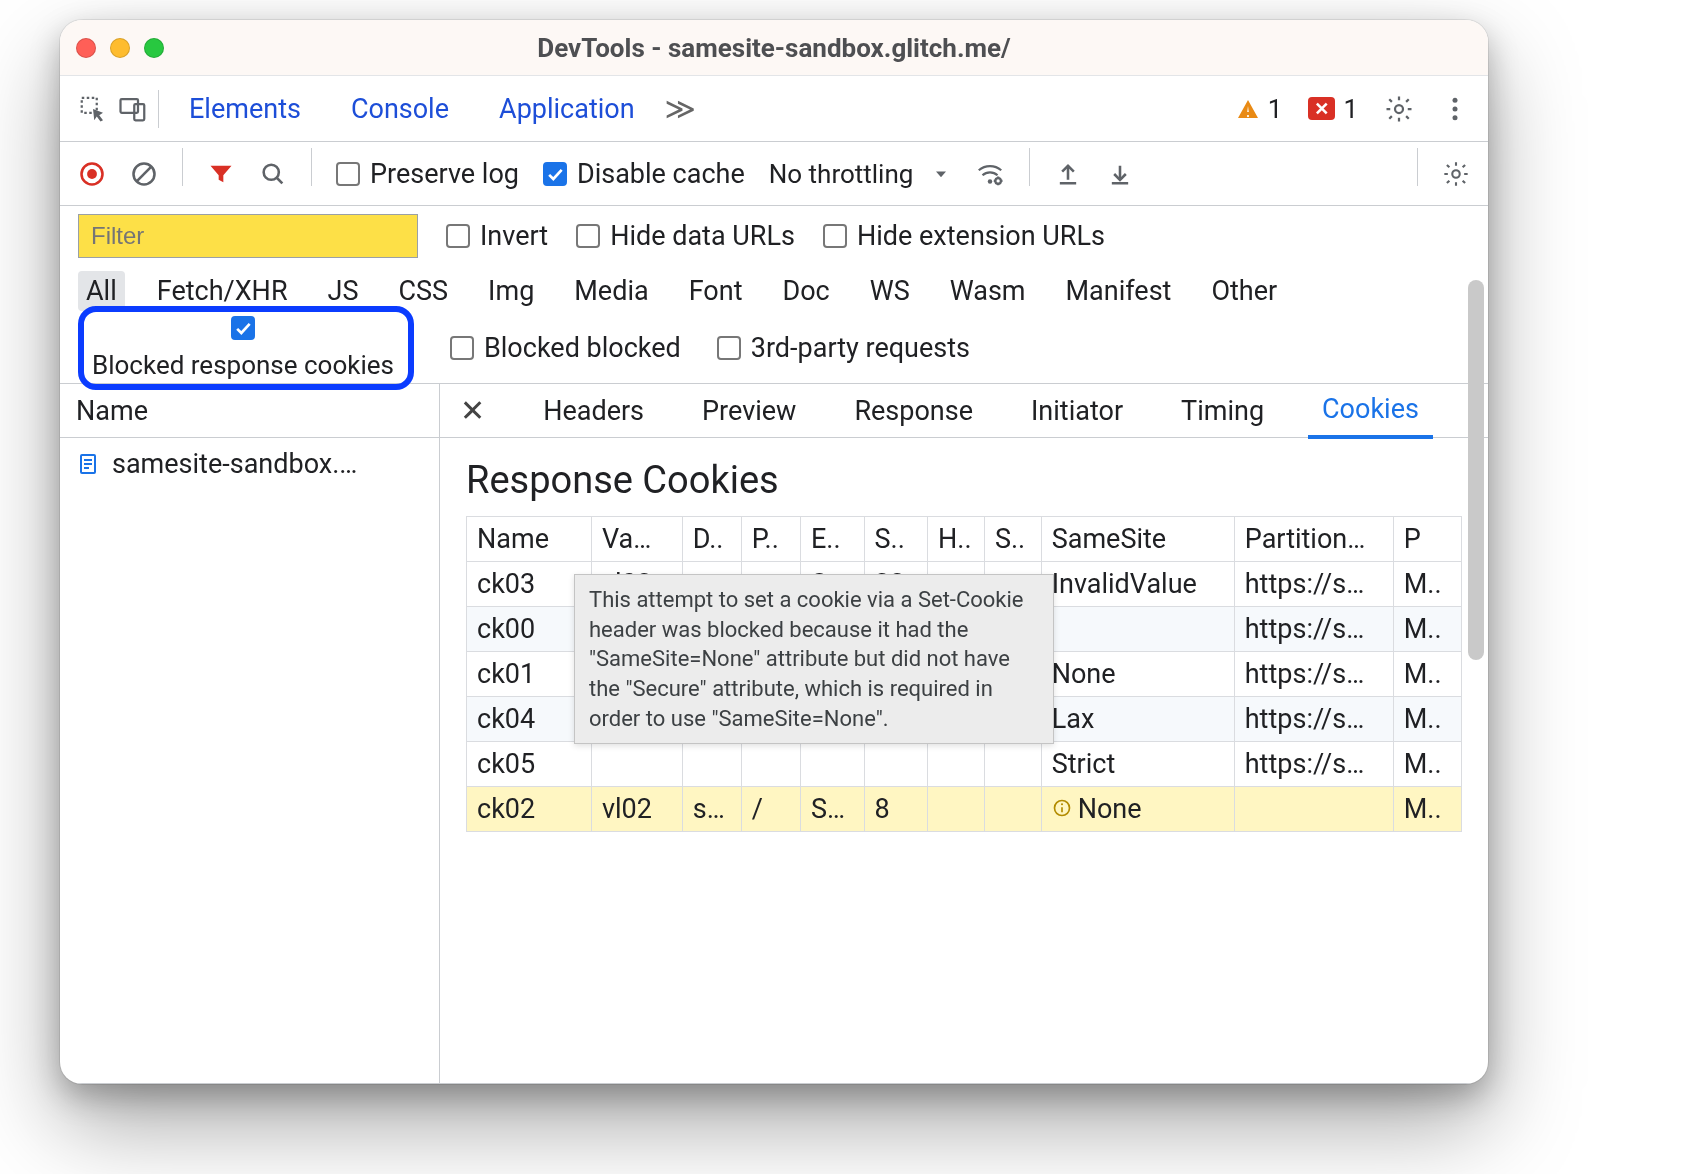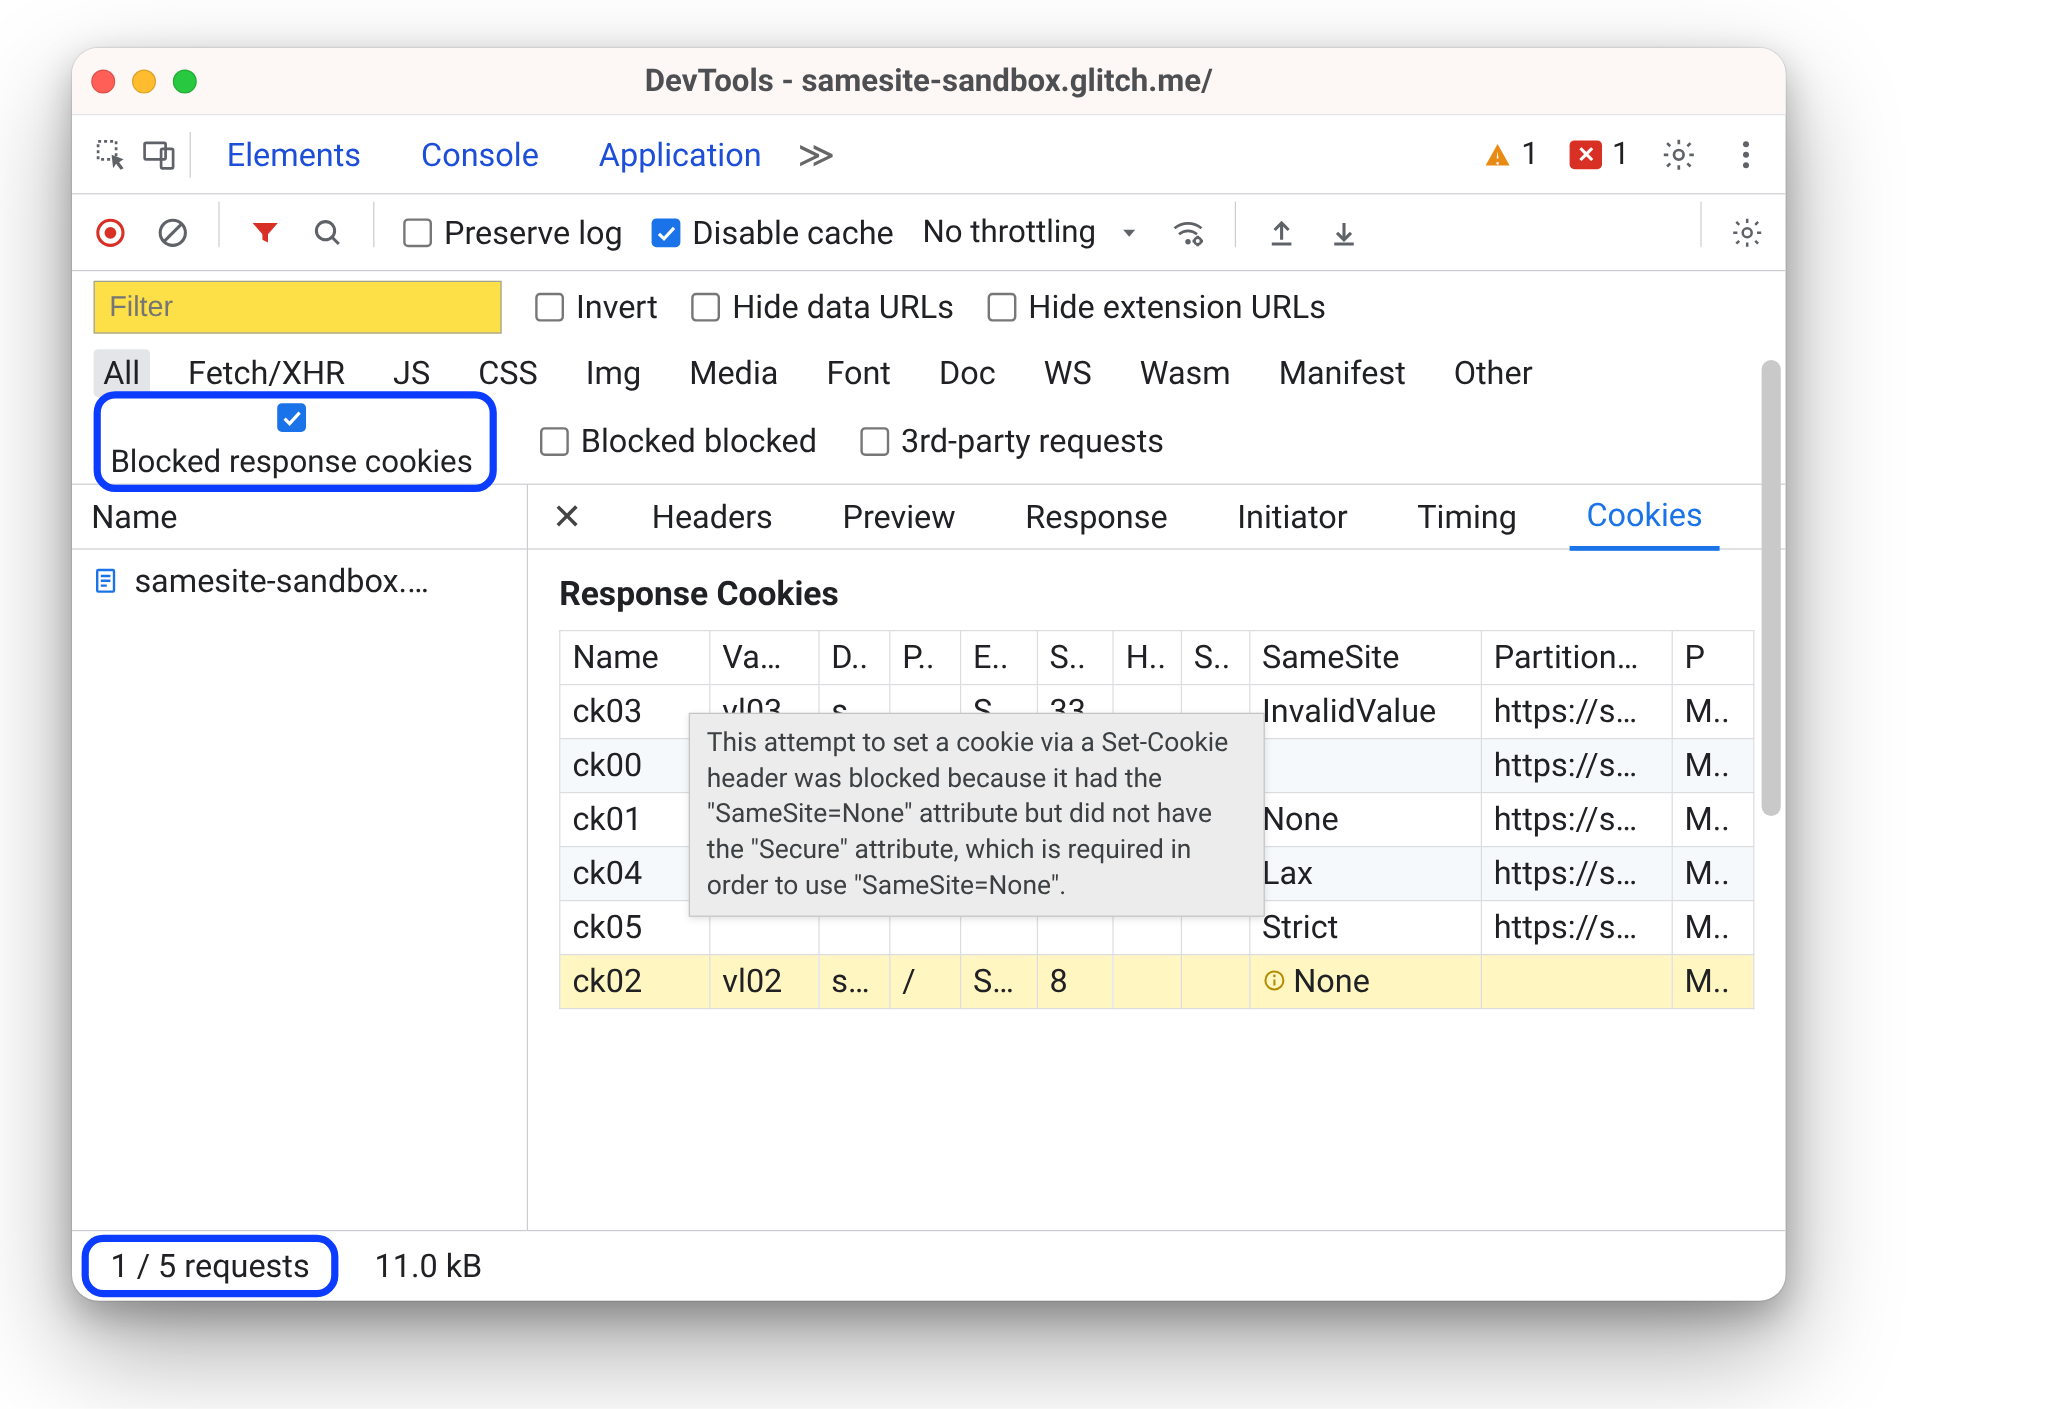--- a/index.html
+++ b/index.html
@@ -18,21 +18,21 @@
     margin: 0; padding: 0;
     width: 1708px; height: 1174px;
     background: #fff;
     font-family: -apple-system, BlinkMacSystemFont, "Segoe UI", Roboto, "Helvetica Neue", Arial, sans-serif;
     color: var(--text);
     font-size: 26px;
   }
   .stage {
     position: relative;
     width: 1548px; height: 1174px;
-    padding: 40px 60px 90px 60px;
+    padding: 20px 60px 90px 60px;
   }
   .window {
     position: relative;
     width: 100%; height: 100%;
     background: #fff;
     border-radius: 22px;
     box-shadow: 0 0 0 1px rgba(0,0,0,.08), 0 40px 90px rgba(0,0,0,.35), 0 12px 30px rgba(0,0,0,.25);
     overflow: hidden;
     display: flex;
     flex-direction: column;
@@ -131,21 +131,21 @@
   .detail-tabs {
     display:flex; align-items:center; gap:30px;
     height:54px; padding:0 20px;
     border-bottom:1px solid var(--border);
     font-size:27px; color:#202124;
   }
   .detail-tabs .dtab.active { color:var(--blue); border-bottom:4px solid var(--blue); padding-bottom:8px;}
   .close-x { font-size:30px; color:#444; padding-right:14px; cursor:pointer;}
 
   .cookies-pane { padding: 14px 26px; overflow:auto; position:relative;}
-  .section-h { font-weight:700; font-size:28px; margin:6px 0 14px;}
+  .section-h { font-weight:400; font-size:38px; margin:6px 0 14px;}
   table { border-collapse:collapse; width:100%; table-layout:fixed; font-size:27px; }
   th, td { border:1px solid #dadce0; padding:6px 10px; text-align:left; overflow:hidden; white-space:nowrap; text-overflow:ellipsis; }
   th { background:#fff; font-weight:400; }
   tbody tr:nth-child(even) td { background:#f6f9fc; }
   tbody tr.sel td { background: var(--highlight-row); }
   .info-icn { color:#b38b00; padding-right:6px; }
 
   
   .tooltip {
     position:absolute;
@@ -515,20 +515,16 @@
                   <td></td>
                   <td>M..</td>
                 </tr>
               </tbody>
         </table>
         <div class="tooltip">This attempt to set a cookie via a Set-Cookie header was blocked because it had the "SameSite=None" attribute but did not have the "Secure" attribute, which is required in order to use "SameSite=None".</div>
       </div>
     </div>
   </div>
 
-  <div class="status">
-    <span class="ring2">1 / 5 requests</span>
-    <span>11.0 kB</span>
-  </div>
 
   <div class="scroll-thumb"></div>
 </div>
 </div>
 
 </body></html>

